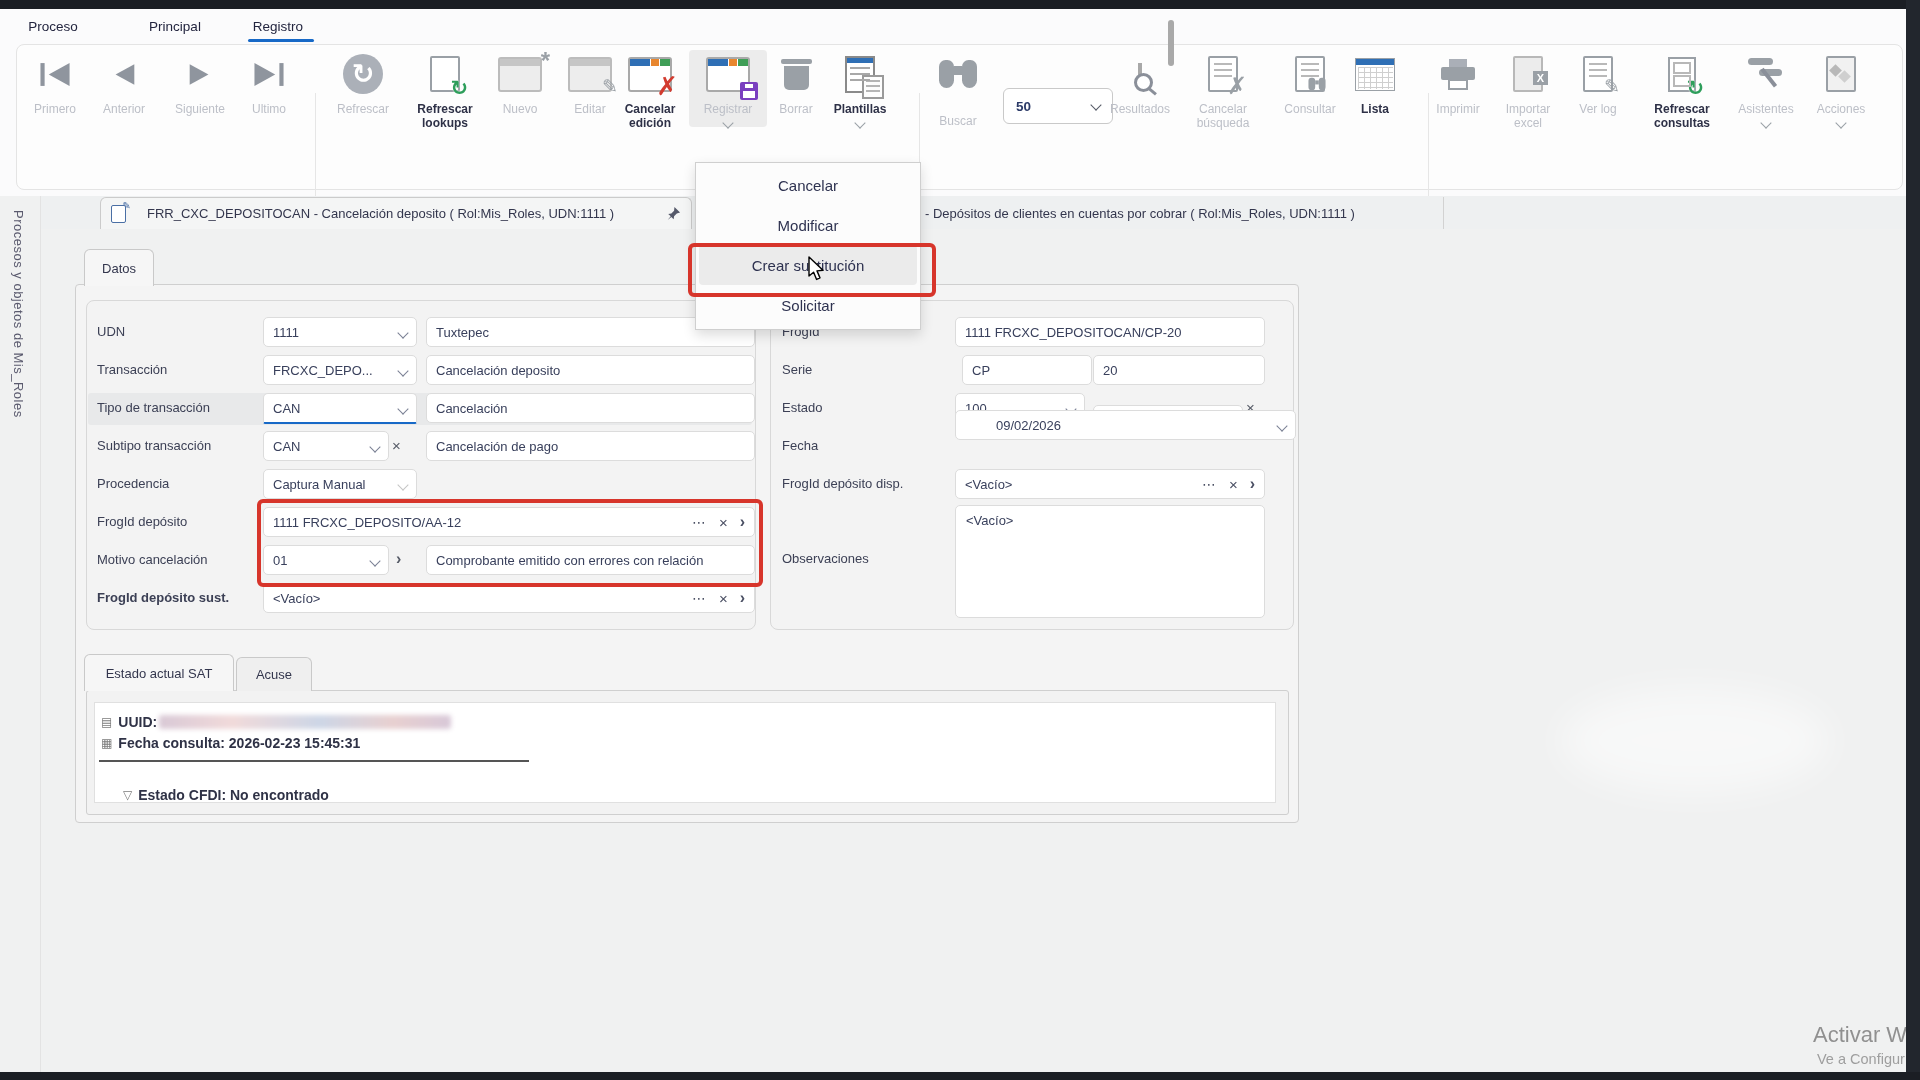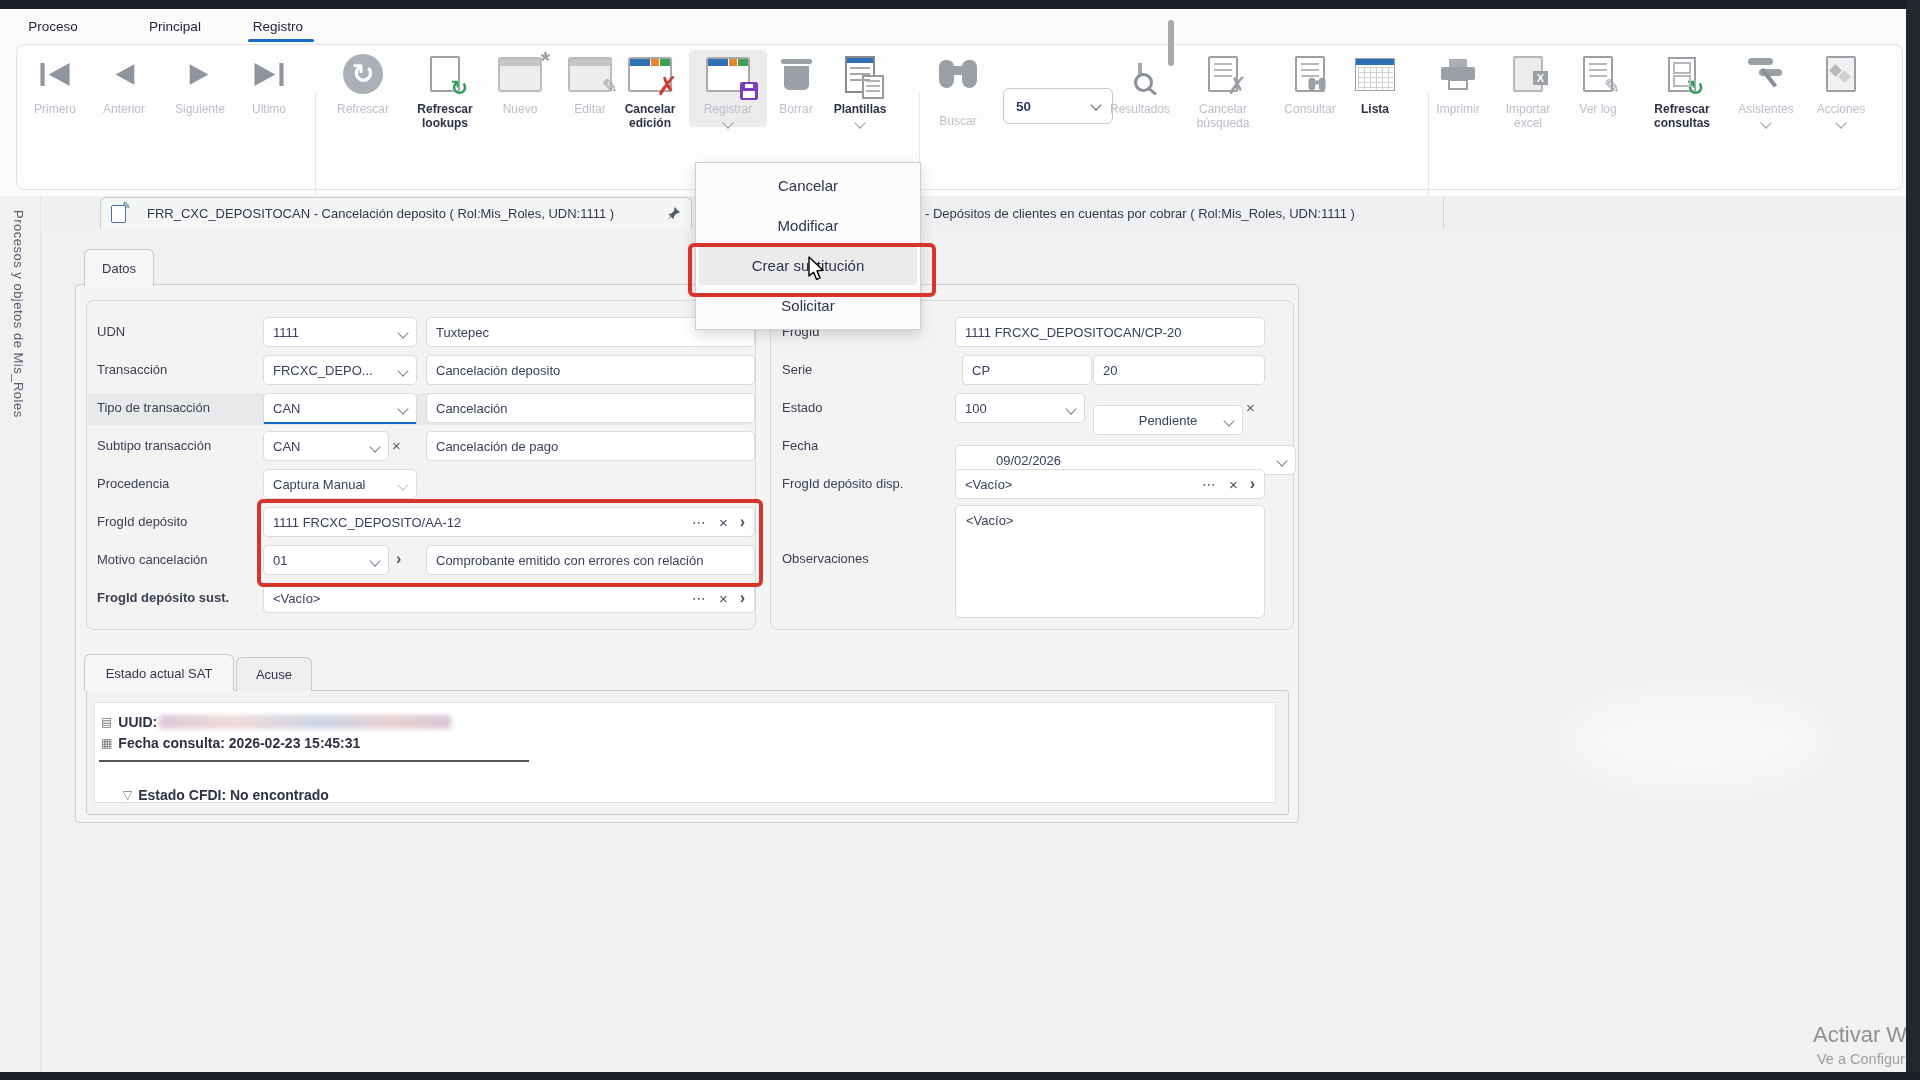--- a/index.html
+++ b/index.html
@@ -458,21 +458,21 @@
       <span>100</span>
       <span class="chevdn"></span>
     </div>
   <div class="fld" style="left:1093px;top:405px;width:130px;justify-content:center;">
       <span>Pendiente</span>
       <span class="chevdn"></span>
     </div>
   <span class="xout" style="left:1246px;top:399px;">×</span>
 
   <div class="lbl" style="left:782px;top:430px;width:165px;">Fecha</div>
-  <div class="fld" style="left:955px;top:445px;width:290px;padding-left:40px;">
+  <div class="fld" style="left:955px;top:410px;width:290px;padding-left:40px;">
       <span>09/02/2026</span>
       <span class="chevdn"></span>
     </div>
 
   <div class="lbl" style="left:782px;top:468px;width:170px;">FrogId depósito disp.</div>
   <div class="fld" style="left:955px;top:469px;width:290px;">
     <span>&lt;Vacío&gt;</span>
     <span class="icl">
         <span class="dots">⋯</span>
         <span class="x">×</span>

